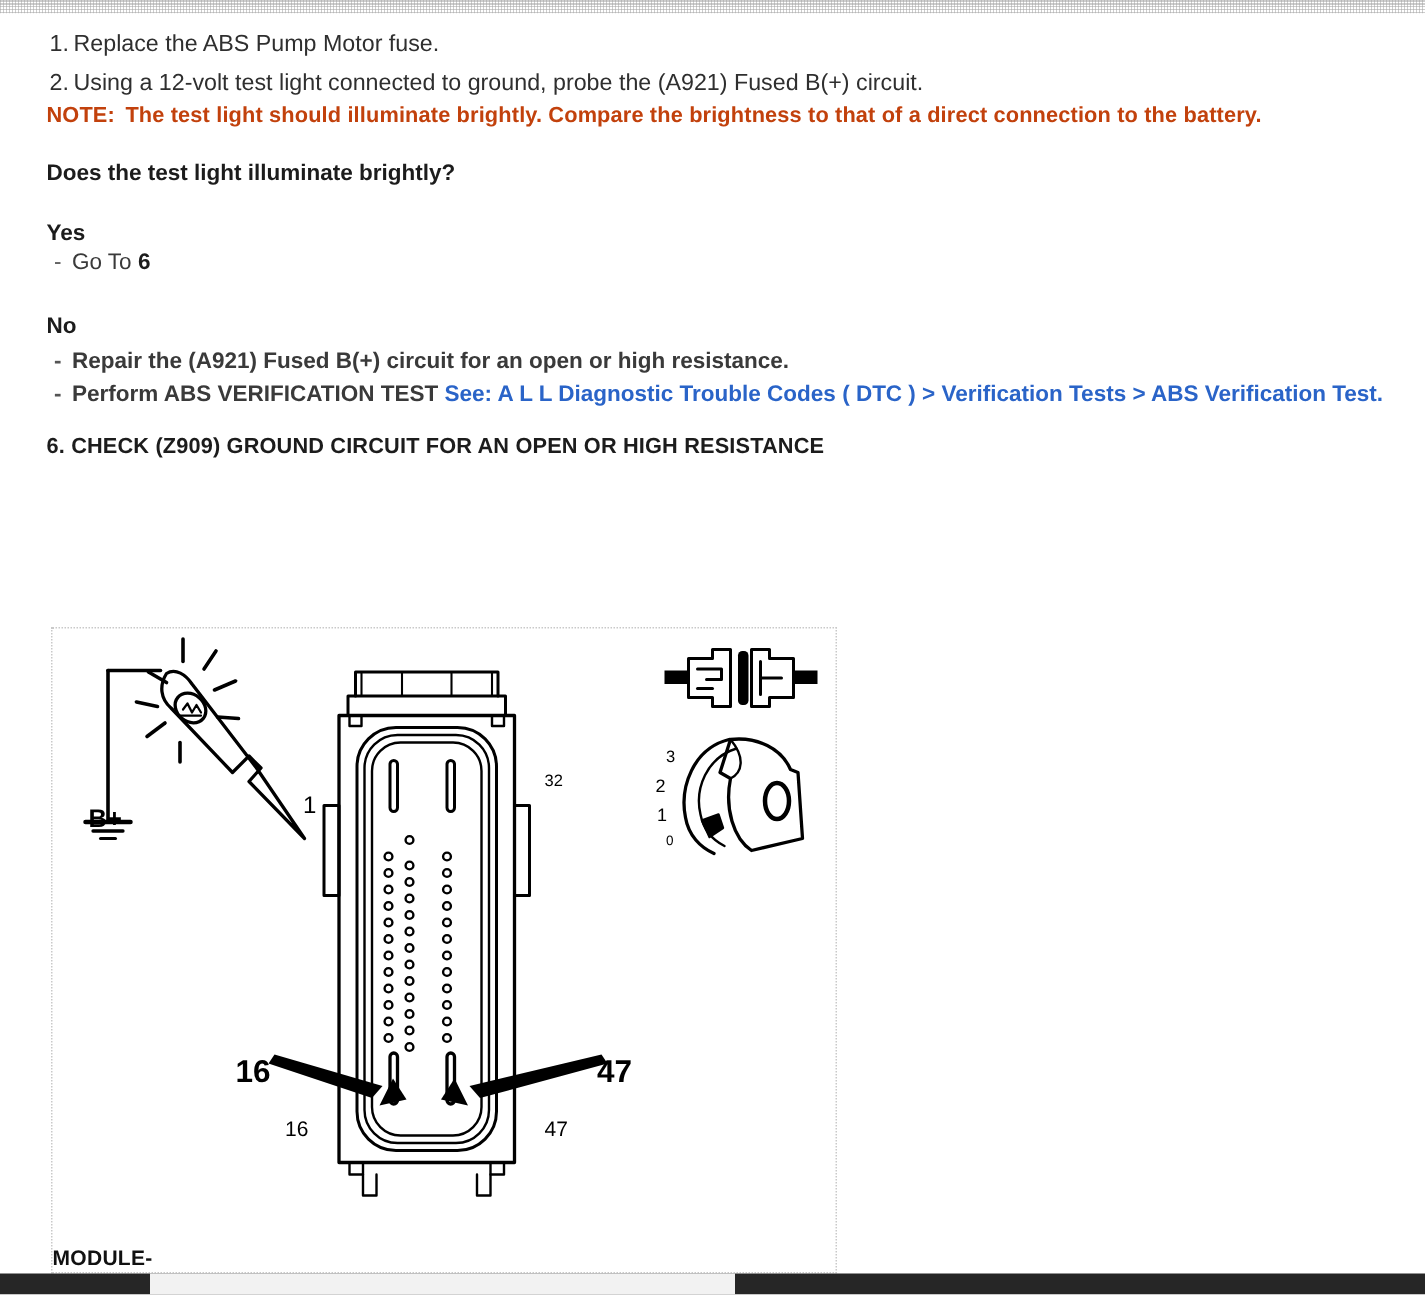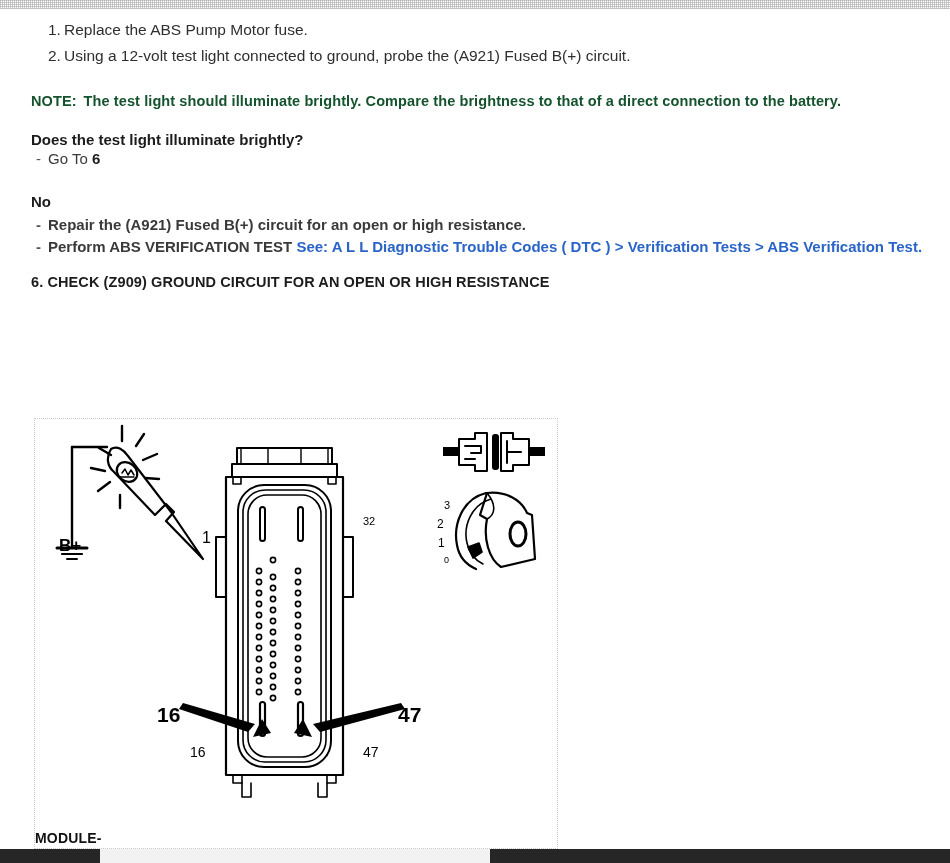--- a/index.html
+++ b/index.html
@@ -46,25 +46,24 @@
   .step-line {
     font-size: 15.5px;
     line-height: 26px;
     color: #2f2f2f;
     padding-left: 33px;
     white-space: nowrap;
   }
   .step-line .num { display: inline-block; min-width: 16px; }
 
   .note-line {
-    margin-top: 24px;
     padding-left: 31px;
     font-size: 14.5px;
     font-weight: bold;
-    color: #14532d;
+    color: #c2410c;
     letter-spacing: .1px;
     white-space: nowrap;
   }
   .note-line .note-gap { display: inline-block; width: 7px; }
 
   .question-line {
     margin-top: 22px;
     padding-left: 31px;
     font-size: 15px;
     font-weight: bold;
@@ -168,35 +167,36 @@
     background: #f2f2f2;
   }
 </style>
 </head>
 <body>
 
 <div id="top-noise-strip"></div>
 
 <div id="doc">
 
-  <ol class="steps" style="margin-top:8px;padding-left:15px;">
+  <ol class="steps" style="margin-top:8px;">
     <li class="step-line">
       <span class="num">1.</span><span>Replace the ABS Pump Motor fuse.</span>
     </li>
     <li class="step-line">
       <span class="num">2.</span><span>Using a 12-volt test light connected to ground, probe the (A921) Fused B(+) circuit.</span>
     </li>
   </ol>
 
   <div class="note-line">
     <span>NOTE:</span><span class="note-gap"></span><span>The test light should illuminate brightly. Compare the brightness to that of a direct connection to the battery.</span>
   </div>
 
   <div class="question-line">Does the test light illuminate brightly?</div>
 
+  <div class="answer-head">Yes</div>
   <ul class="bullets" style="">
     <li class="bullet">
       <span class="dash">-</span><span>Go To</span>&nbsp;<b>6</b>
     </li>
   </ul>
 
   <div class="answer-head">No</div>
   <ul class="bullets" style="margin-top:4px;font-weight:bold;">
     <li class="bullet">
       <span class="dash">-</span><span>Repair the (A921) Fused B(+) circuit for an open or high resistance.</span>

